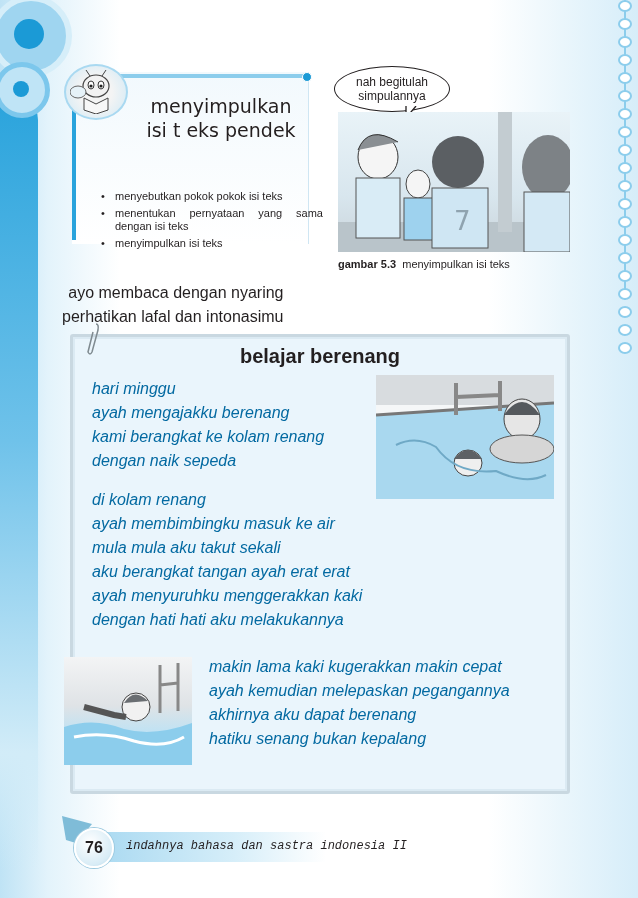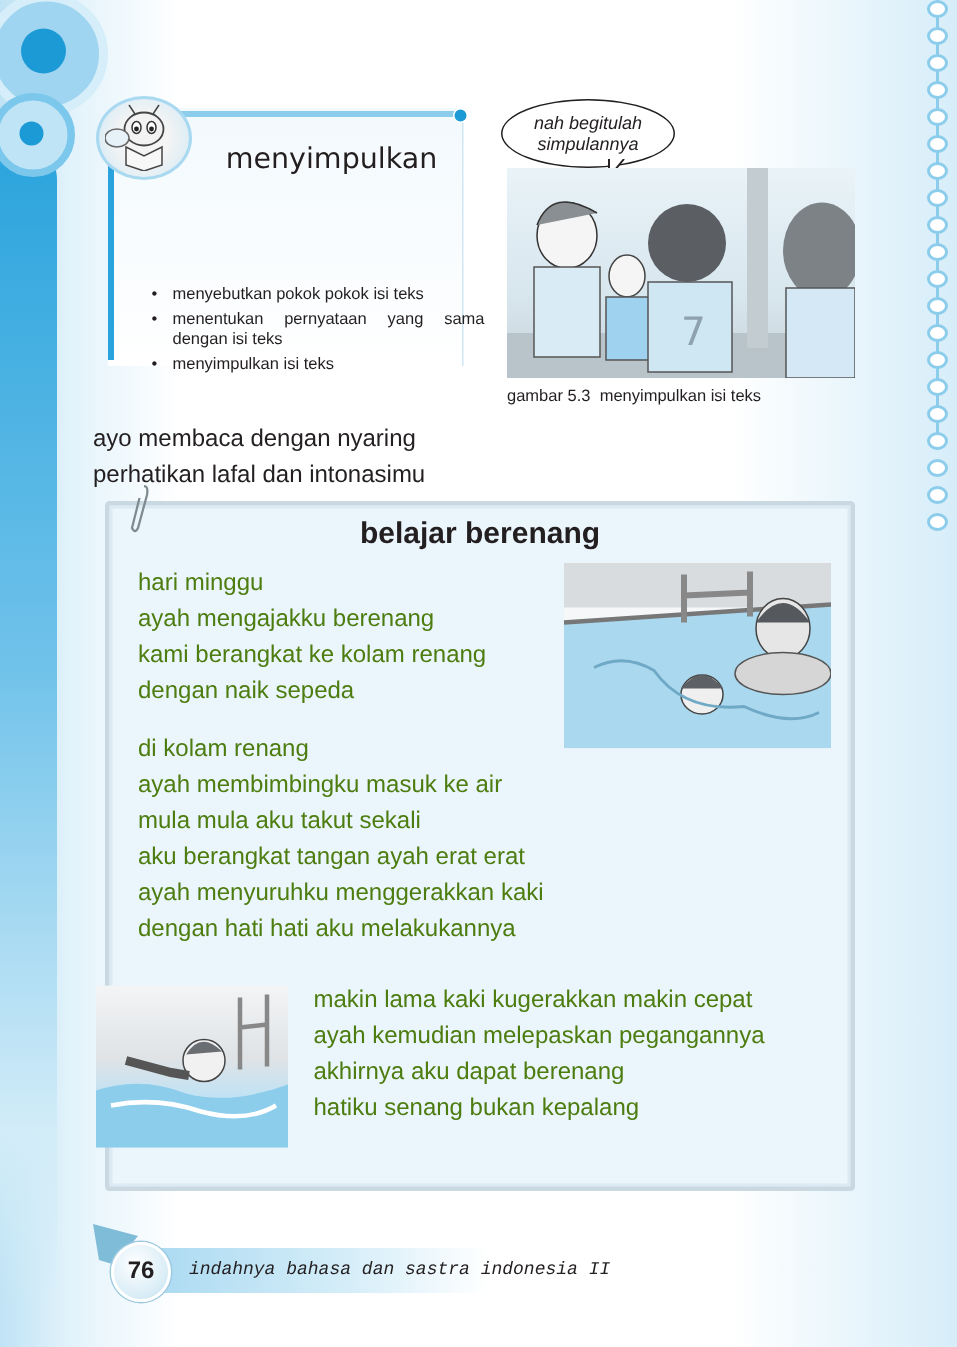--- a/index.html
+++ b/index.html
@@ -53,44 +53,44 @@
     text-shadow:0 0 2px #fff;
   }
   .obj-list { position:absolute; left:84px; top:175px; width:224px; margin:15px; padding:0; list-style:none; font-size:11px; line-height:13px; color:#231f20; }
   .obj-list li { position:relative; padding-left:16px; margin-bottom:4px; text-align:justify; }
   .obj-list li::before { content:"•"; position:absolute; left:2px; top:0; }
 
   
   .bubble {
     position:absolute; left:334px; top:66px; width:114px; height:44px;
     border:1.4px solid #231f20; border-radius:50%; background:#fff;
-    font-style:italic; font-size:12px; line-height:14px; text-align:center;
+    font-size:12px; line-height:14px; text-align:center;
     display:flex; align-items:center; justify-content:center; flex-direction:column;
   }
   .bubble-tail { position:absolute; left:404px; top:106px; }
   .figure {
     position:absolute; left:338px; top:112px; width:232px; height:140px;
     background:linear-gradient(180deg,#e9f3f8 0%,#d8e6ee 60%,#c9d3d9 100%);
     overflow:hidden;
   }
   .caption { position:absolute; left:338px; top:258px; font-size:11px; color:#231f20; }
-  .caption b { font-weight:normal; }
-
-  .instr { position:absolute; left:62px; top:281px; font-size:16px; line-height:24px; color:#231f20; }
+  .caption b { font-weight:bold; }
+
+  .instr { position:absolute; left:62px; top:281px; font-size:16px; line-height:24px; color:#231f20;text-align:right; }
 
   
   .panel {
     position:absolute; left:70px; top:334px; width:494px; height:454px;
     background:#eaf5fc;
     border:3px solid #c9d8e1; border-radius:3px;
     box-shadow:inset 0 0 0 2px #dbeaf3;
   }
   .clip { position:absolute; left:86px; top:322px; }
   .poem-title { position:absolute; left:70px; top:345px; width:500px; text-align:center; font-weight:bold; font-size:20px; color:#231f20; }
-  .poem { position:absolute; left:92px; font-size:16px; line-height:24px; color:#4d7c0f; margin:0; padding:0; list-style:none; }
+  .poem { position:absolute; left:92px; font-size:16px; line-height:24px; color:#0369a1; margin:0; padding:0; list-style:none;font-style:italic; }
   .poem.s1 { top:377px; }
   .poem.s2 { top:488px; }
   .poem.s3 { top:655px; left:209px; }
   .pool-img {
     position:absolute; left:376px; top:375px; width:178px; height:124px;
     background:#f5f7f8; overflow:hidden;
   }
   .swim-img {
     position:absolute; left:64px; top:657px; width:128px; height:108px;
     background:linear-gradient(180deg,#f3f4f5 0%,#dfe3e6 45%,#bfe2f4 70%,#8ccdec 100%);
@@ -155,20 +155,21 @@
     <circle cx="21" cy="18" r="1.6" fill="#222"></circle>
     <circle cx="31" cy="18" r="1.6" fill="#222"></circle>
     <line x1="20" y1="8" x2="16" y2="2" stroke="#444"></line>
     <line x1="32" y1="8" x2="36" y2="2" stroke="#444"></line>
     <ellipse cx="8" cy="24" rx="8" ry="6" fill="#e6f2f8" stroke="#666"></ellipse>
     <path d="M14 30 L26 36 L38 30 L38 42 L26 46 L14 42 Z" fill="#f7f7f7" stroke="#444"></path>
   </svg>
 </div>
 <div class="obj-title">
   <div>menyimpulkan</div>
+  <div>isi t eks pendek</div>
 </div>
 <ul class="obj-list">
   <li>menyebutkan pokok pokok isi teks</li>
   <li>menentukan pernyataan yang sama dengan isi teks</li>
   <li>menyimpulkan isi teks</li>
 </ul>
 
 <div class="bubble">
   <span>nah begitulah</span>
   <span>simpulannya</span>

